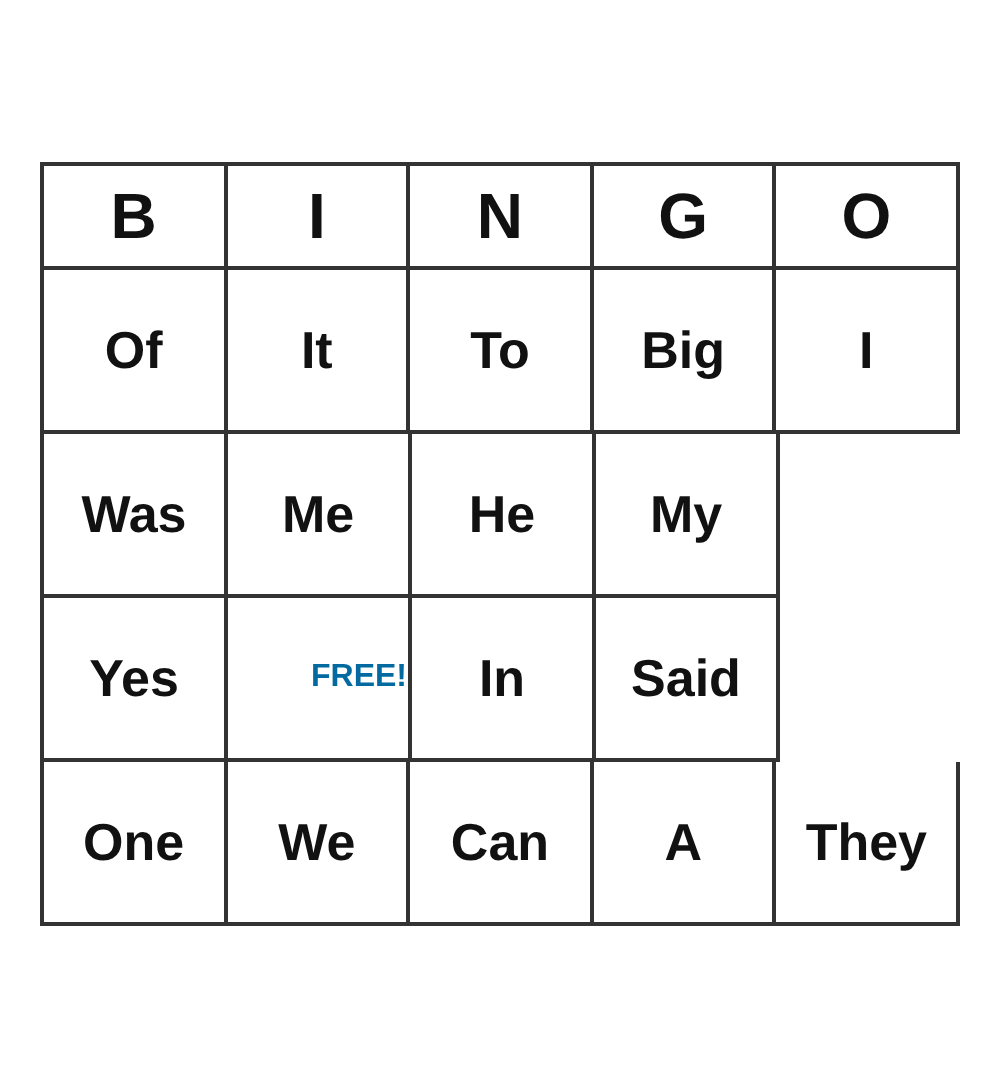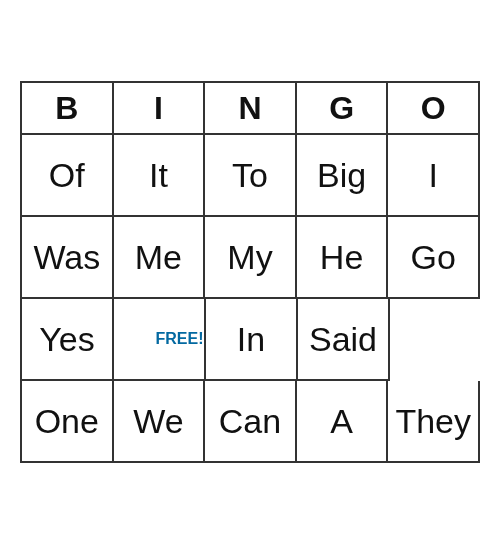--- a/index.html
+++ b/index.html
@@ -31,22 +31,22 @@
     }
 
     .bingo-cell {
       border-right: 2px solid #333;
       border-bottom: 2px solid #333;
       display: flex;
       justify-content: center;
       align-items: center;
       width: 92px;
       height: 82px;
-      font-size: 34px;
-      font-weight: normal;
+      font-size: 26px;
+      font-weight: bold;
       color: #111;
     }
 
     .header-row .bingo-cell {
       height: 52px;
       font-size: 32px;
       font-weight: bold;
     }
 
     .free-cell {
@@ -72,23 +72,22 @@
 <div class="bingo-row">
       <div class="bingo-cell">Of</div>
       <div class="bingo-cell">It</div>
       <div class="bingo-cell">To</div>
       <div class="bingo-cell">Big</div>
       <div class="bingo-cell">I</div>
     </div>
     <div class="bingo-row">
       <div class="bingo-cell">Was</div>
       <div class="bingo-cell">Me</div>
+      <div class="bingo-cell">He</div>
       <div class="bingo-cell">My</div>
-      <div class="bingo-cell">He</div>
-      <div class="bingo-cell">Go</div>
     </div>
     <div class="bingo-row">
       <div class="bingo-cell">Yes</div>
       <div class="bingo-cell free-cell">FREE!</div>
       <div class="bingo-cell">In</div>
       <div class="bingo-cell">Said</div>
     </div>
     <div class="bingo-row">
       <div class="bingo-cell">One</div>
       <div class="bingo-cell">We</div>

